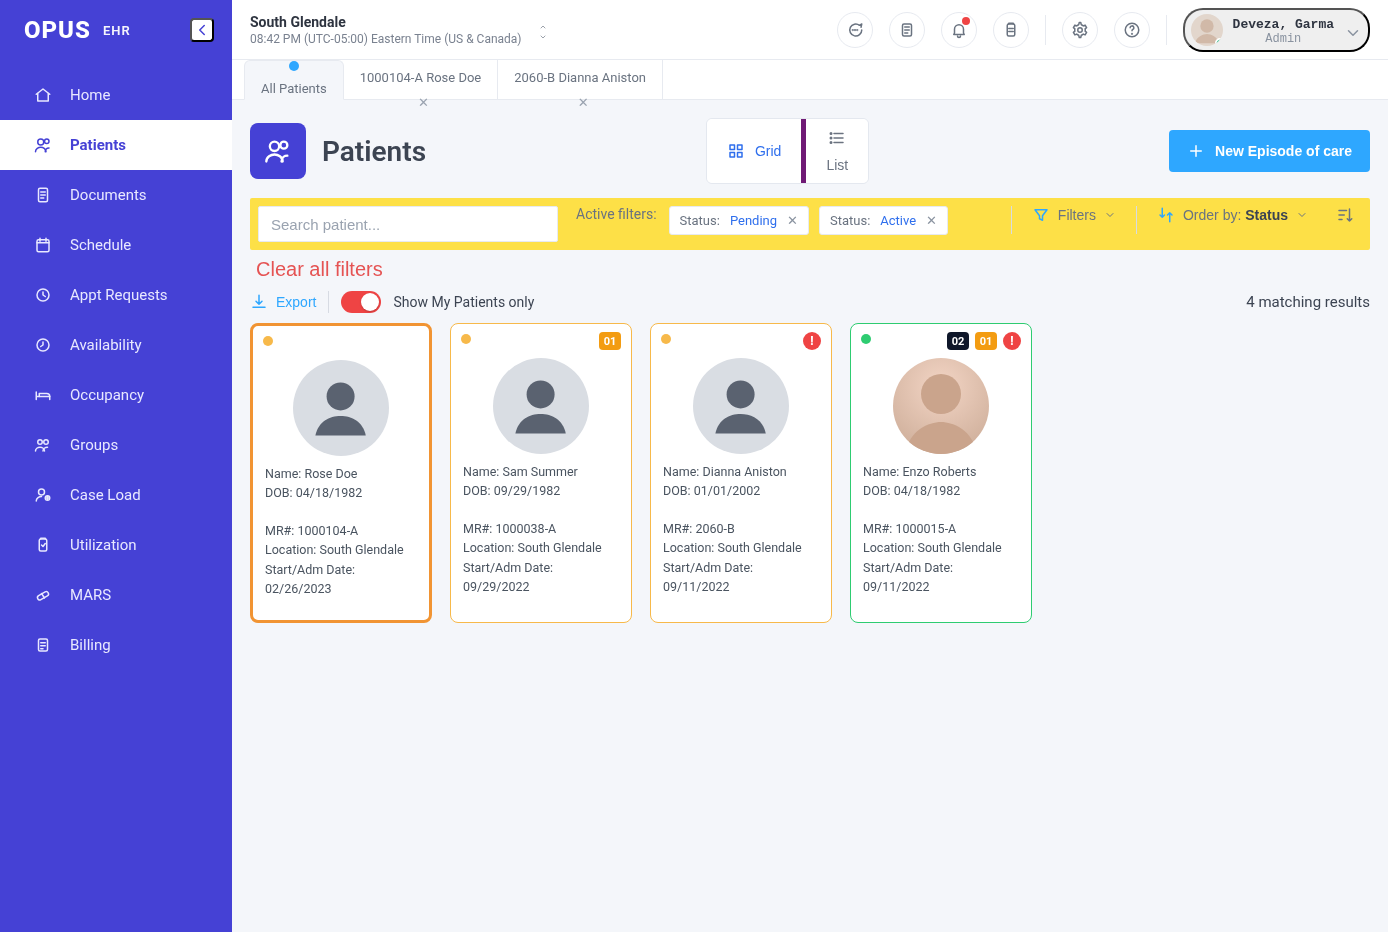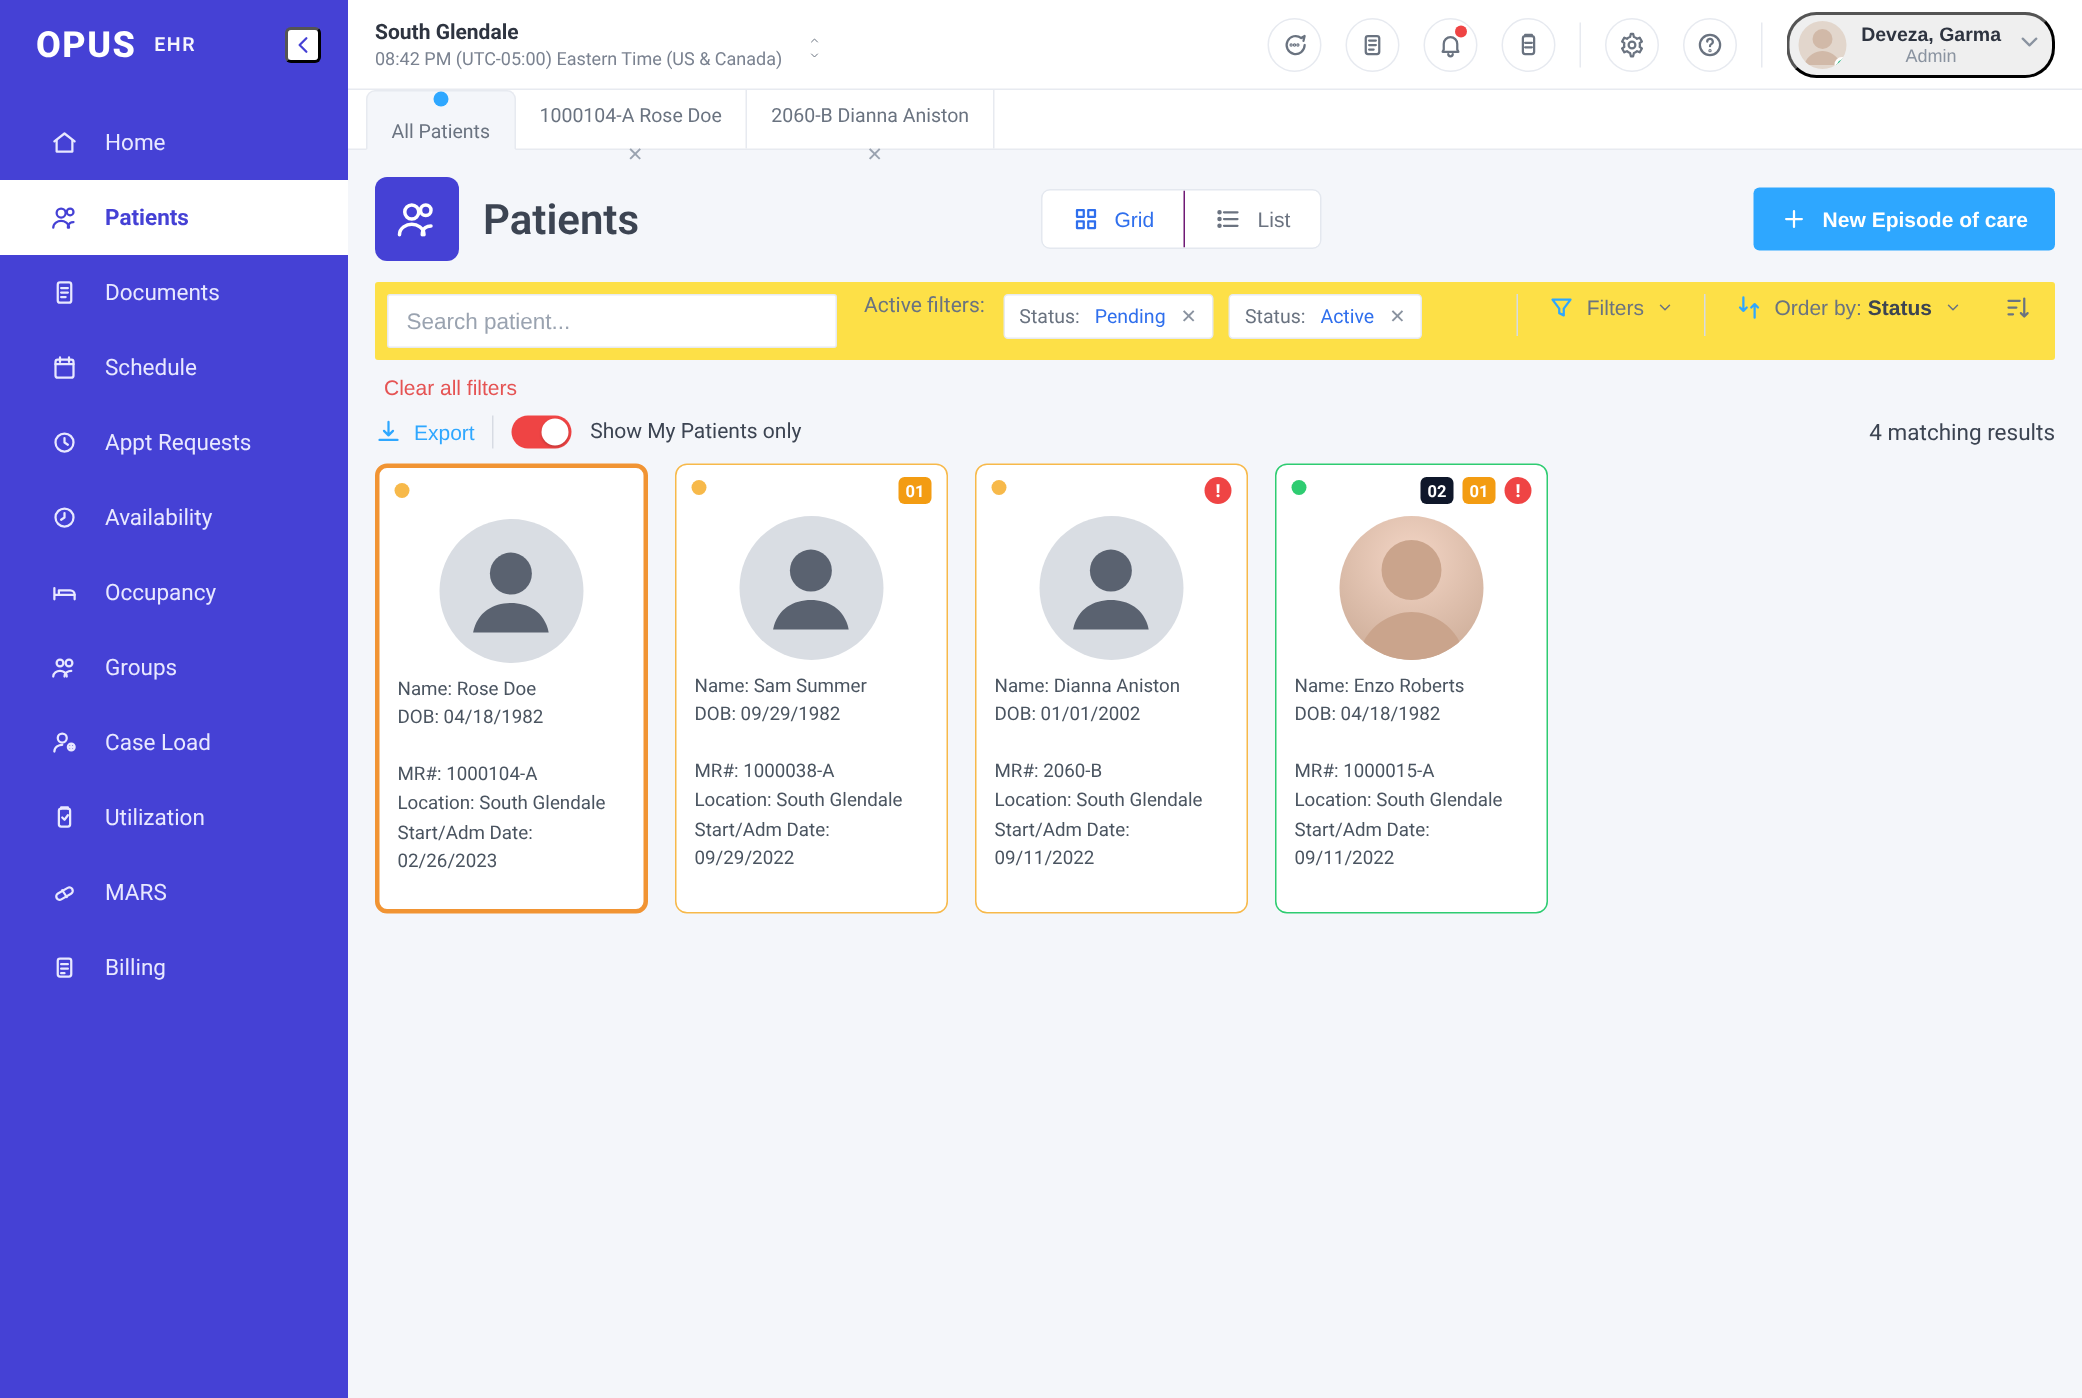--- a/index.html
+++ b/index.html
@@ -24,21 +24,21 @@
   .topbar .loc { display:flex; flex-direction:column; gap:2px; }
   .topbar .loc-title { font-size: 14px; font-weight: 700; color:#2e3440; }
   .topbar .loc-sub { font-size: 12px; color:#7a8290; }
   .topbar .loc-select { display:flex; align-items:center; gap:10px; }
   .topbar .loc-caret { display:inline-flex; flex-direction:column; gap:2px; color:#6a7380; margin-left:6px; margin-top:4px; }
   .topbar .spacer { flex:1; }
   .circle-btn { width:36px; height:36px; border-radius:50%; border:1px solid #e7eaf0; background:#fff; display:flex; align-items:center; justify-content:center; color:#6a7380; position:relative; }
   .circle-btn .dot-red { position:absolute; top:4px; right:6px; width:8px; height:8px; background:#ef4444; border-radius:50%; }
   .sep { width:1px; height:30px; background:#e7eaf0; }
 
-  .user { display:flex; align-items:center; gap:10px; padding:4px 6px; border-radius:20px; }
+  .user { display:flex; align-items:flex-end; gap:10px; padding:4px 6px; border-radius:20px;font-family:Liberation Mono, monospace; }
   .user .avatar { width:32px; height:32px; border-radius:50%; background:#e2d6cc; position:relative; overflow:hidden; }
   .user .avatar .dot-green { position:absolute; bottom:-2px; right:-2px; width:10px; height:10px; background:#10b981; border-radius:50%; border:2px solid #fff; }
   .user .info .name { font-size:13px; font-weight:700; color:#2e3440; }
   .user .info .role { font-size:12px; color:#8a93a0; }
   .user .chev { color:#8a93a0; }
 
   
   .tabs { height:40px; background:#fff; border-bottom:1px solid #e7eaf0; display:flex; align-items:stretch; padding-left: 12px; }
   .tab { display:flex; align-items:center; gap:10px; padding:0 16px; border-right:1px solid #e7eaf0; font-size:13px; color:#6a7380; position:relative;flex-direction:column; }
   .tab .status-dot { width:10px; height:10px; border-radius:50%; background:#c2c7d0; display:inline-block; }
@@ -48,38 +48,38 @@
 
   
   .content { flex:1; padding: 18px 18px 0 18px; overflow:auto; }
   .header-row { display:flex; align-items:center; gap:16px; }
   .header-icon { width:56px; height:56px; border-radius:8px; background:#4541d5; display:flex; align-items:center; justify-content:center; color:#fff; }
   .page-title { font-size:28px; font-weight:600; color:#3c4452; }
   .header-row .spacer { flex:1; }
   .view-group { display:flex; border:1px solid #e4e8ef; border-radius:6px; overflow:hidden; }
   .view-btn { padding:10px 20px; color:#6b7380; background:#fff; display:flex; align-items:center; gap:10px; border:0; font-size:14px; }
   .view-btn.active { color:#2f6fed; }
-  .view-btn + .view-btn { border-left:1px solid #701a75; }
+  .view-btn + .view-btn { border-left:5px solid #701a75;flex-direction:column; }
   .new-btn { padding:12px 18px; border:0; border-radius:4px; background:#2ea7ff; color:#fff; font-size:14px; font-weight:600; display:flex; align-items:center; gap:10px;margin-left:20px; }
 
   .search-row { margin-top:14px; display:flex; align-items:flex-start; gap:12px; background:#fde047; padding:8px; border-radius:2px; }
   .search-input { width:300px; height:36px; border:1px solid #e7eaf0; border-radius:2px; padding:0 12px; font-size:15px; color:#6a7380; background:#fff; }
   .search-input::placeholder { color:#9aa3b0; }
   .active-label { font-size:14px; color:#6a7380; margin-left:6px; }
   .chip { display:flex; align-items:center; gap:10px; background:#fff; border:1px solid #e7eaf0; border-radius:3px; padding:6px 10px; font-size:13px; }
   .chip .k { color:#6a7380; }
   .chip .v { color:#2f6fed; }
   .chip .x { color:#8a93a0; cursor:pointer; }
   .search-row .spacer { flex:1; }
   .divider { width:1px; height:28px; background:#d7dbe3; }
   .filters-btn, .order-btn, .sort-btn { background:transparent; border:0; display:flex; align-items:center; gap:8px; color:#6a7380; font-size:14px; padding:0 8px; }
   .filters-btn .icon-f { color:#2ea7ff; }
   .order-label .strong { color:#3c4452; font-weight:600; }
   .clear-row { padding:8px 6px 4px; }
-  .clear-link { color:#e55353; font-size:14px; background:transparent; border:0; }
+  .clear-link { color:#e55353; font-size:20px; background:transparent; border:0; }
 
   .toolbar2 { display:flex; align-items:center; gap:12px; margin-top:6px; }
   .export { display:flex; align-items:center; gap:8px; color:#2ea7ff; font-size:14px; border:0; background:transparent; }
   .v-sep { width:1px; height:22px; background:#d7dbe3; }
   
   .switch { width:40px; height:22px; border-radius:12px; background:#ef4444; position:relative; display:inline-block; }
   .switch .knob { position:absolute; top:2px; right:2px; width:18px; height:18px; background:#fff; border-radius:50%; box-shadow: 0 1px 2px rgba(0,0,0,.2); }
   .switch-label { font-size:14px; color:#3c4452; }
   .results { margin-left:auto; font-size:15px; color:#3c4452; }
 

